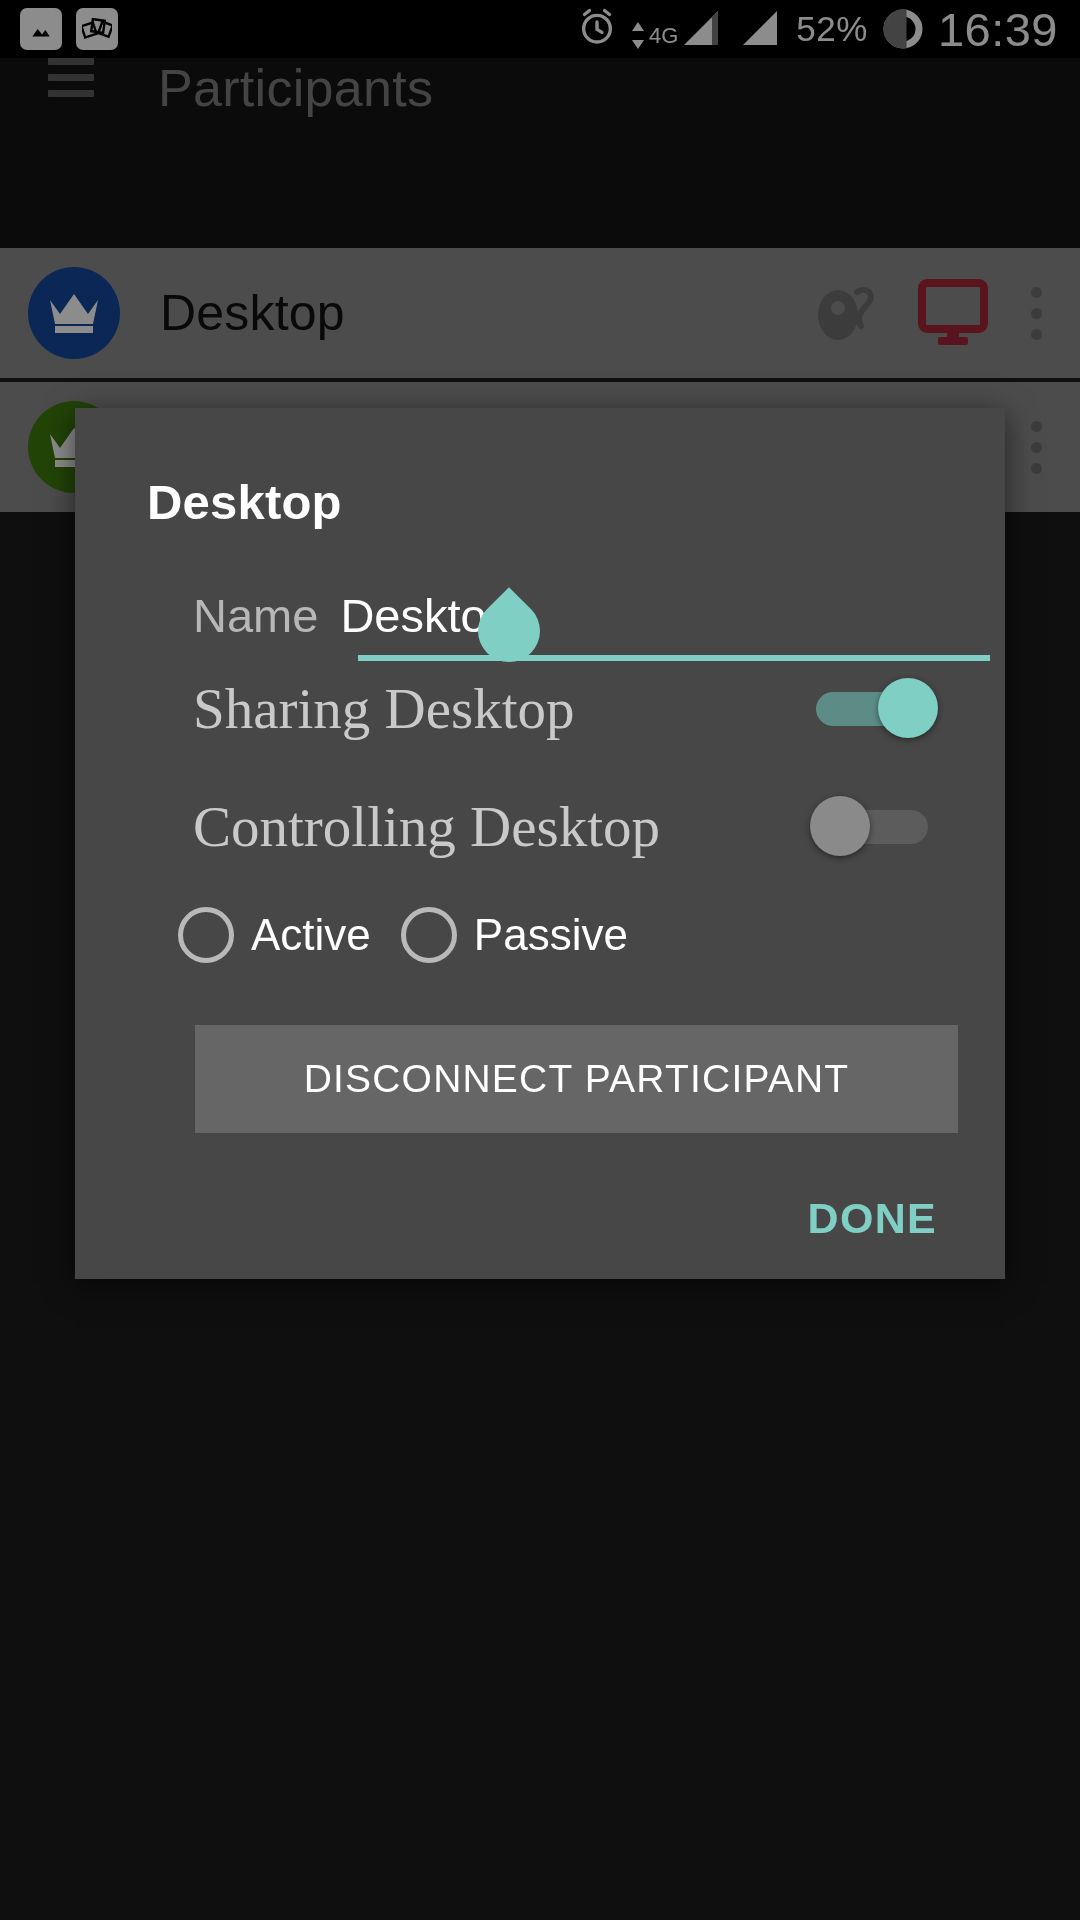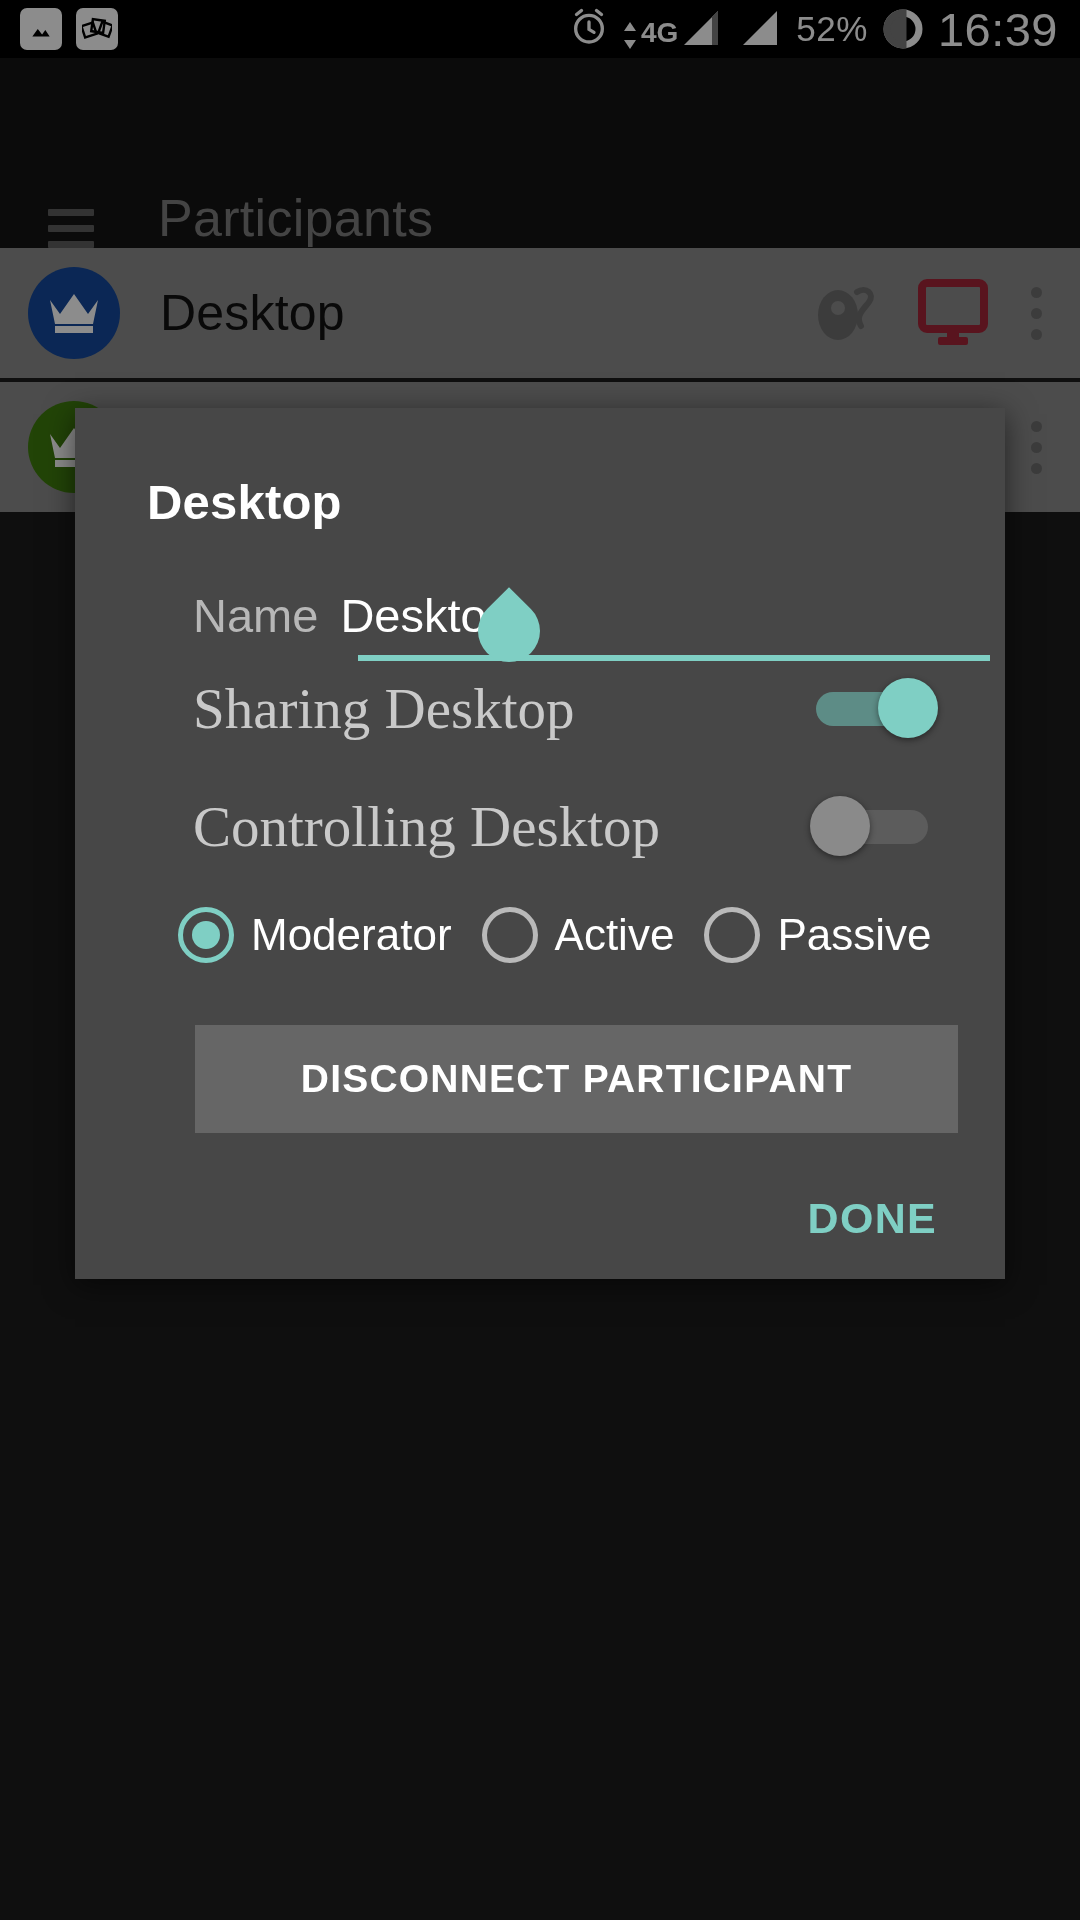--- a/index.html
+++ b/index.html
@@ -17,28 +17,28 @@
     background:#000; display:flex; align-items:center;
   }
   .sb-left { display:flex; align-items:center; gap:14px; padding-left:20px; }
   .sb-right { margin-left:auto; display:flex; align-items:center; gap:13px; padding-right:22px; }
   .notif-badge {
     width:42px; height:42px; background:#fff; border-radius:7px;
     display:flex; align-items:center; justify-content:center;
   }
   .sb-text { color:#fff; font-size:35px; letter-spacing:0.5px; }
   .clock-text { color:#fff; font-size:47px; letter-spacing:0.5px; }
-  .netlabel { color:#fff; font-size:28px; font-weight:bold; }
+  .netlabel { color:#fff; font-size:22px; font-weight:normal; }
   .net-group { display:flex; align-items:flex-end; gap:2px; }
   .arrows { display:flex; flex-direction:column; align-items:center; justify-content:center; gap:3px; margin-right:1px; }
 
   
   .appbar {
     position:absolute; top:58px; left:0; width:1080px; height:190px;
-    background:#141414; display:flex; align-items:flex-end;
+    background:#141414; display:flex; align-items:flex-start;
   }
   .hamburger { margin-left:48px; display:flex; flex-direction:column; gap:9px; }
   .hamburger span { display:block; width:46px; height:7px; background:#5e5e5e; border-radius:1px; }
   .appbar-title {
     margin-left:64px; color:#7d7d7d; font-size:52px; font-weight:normal;
     letter-spacing:0.3px;
   }
 
   
   .list { position:absolute; top:248px; left:0; width:1080px; }
@@ -109,21 +109,21 @@
     width:56px; height:56px; border-radius:50%; border:5px solid #b9b9b9;
     display:flex; align-items:center; justify-content:center; flex:0 0 auto;
   }
   .radio.sel { border-color:#7fcfc4; }
   .radio.sel i { display:block; width:28px; height:28px; border-radius:50%; background:#7fcfc4; }
   .radio-label { color:#fff; font-size:44px; margin-left:17px; white-space:nowrap; }
 
   .disconnect-btn {
     display:block; margin:62px 47px 0 120px; width:calc(100% - 167px);
     height:108px; background:#666666; border:none;
-    color:#fff; font-size:39px; font-weight:bold; letter-spacing:1.2px;
+    color:#fff; font-size:39px; font-weight:normal; letter-spacing:1.2px;
     font-family:"Liberation Sans", sans-serif; cursor:pointer;
   }
   .done-row { display:flex; justify-content:flex-end; padding:55px 58px 0 0; }
   .done-btn {
     background:none; border:none; color:#7fcfc4; font-size:43px; font-weight:bold;
     letter-spacing:1.3px; font-family:Liberation Sans, sans-serif; cursor:pointer;
     padding:6px 10px;
   }
 </style>
 </head>
@@ -268,26 +268,20 @@
     <div class="switch-row">
       <span class="label">Controlling Desktop</span>
       <span class="switch off">
         <span class="track"></span>
         <span class="thumb"></span>
       </span>
     </div>
 
     <div class="radio-row">
       <label class="radio-item">
-        <span class="radio sel">
-            <i></i>
-          </span>
-        <span class="radio-label">Moderator</span>
-      </label>
-      <label class="radio-item">
         <span class="radio"></span>
         <span class="radio-label">Active</span>
       </label>
       <label class="radio-item">
         <span class="radio"></span>
         <span class="radio-label">Passive</span>
       </label>
     </div>
 
     <button class="disconnect-btn">DISCONNECT PARTICIPANT</button>

